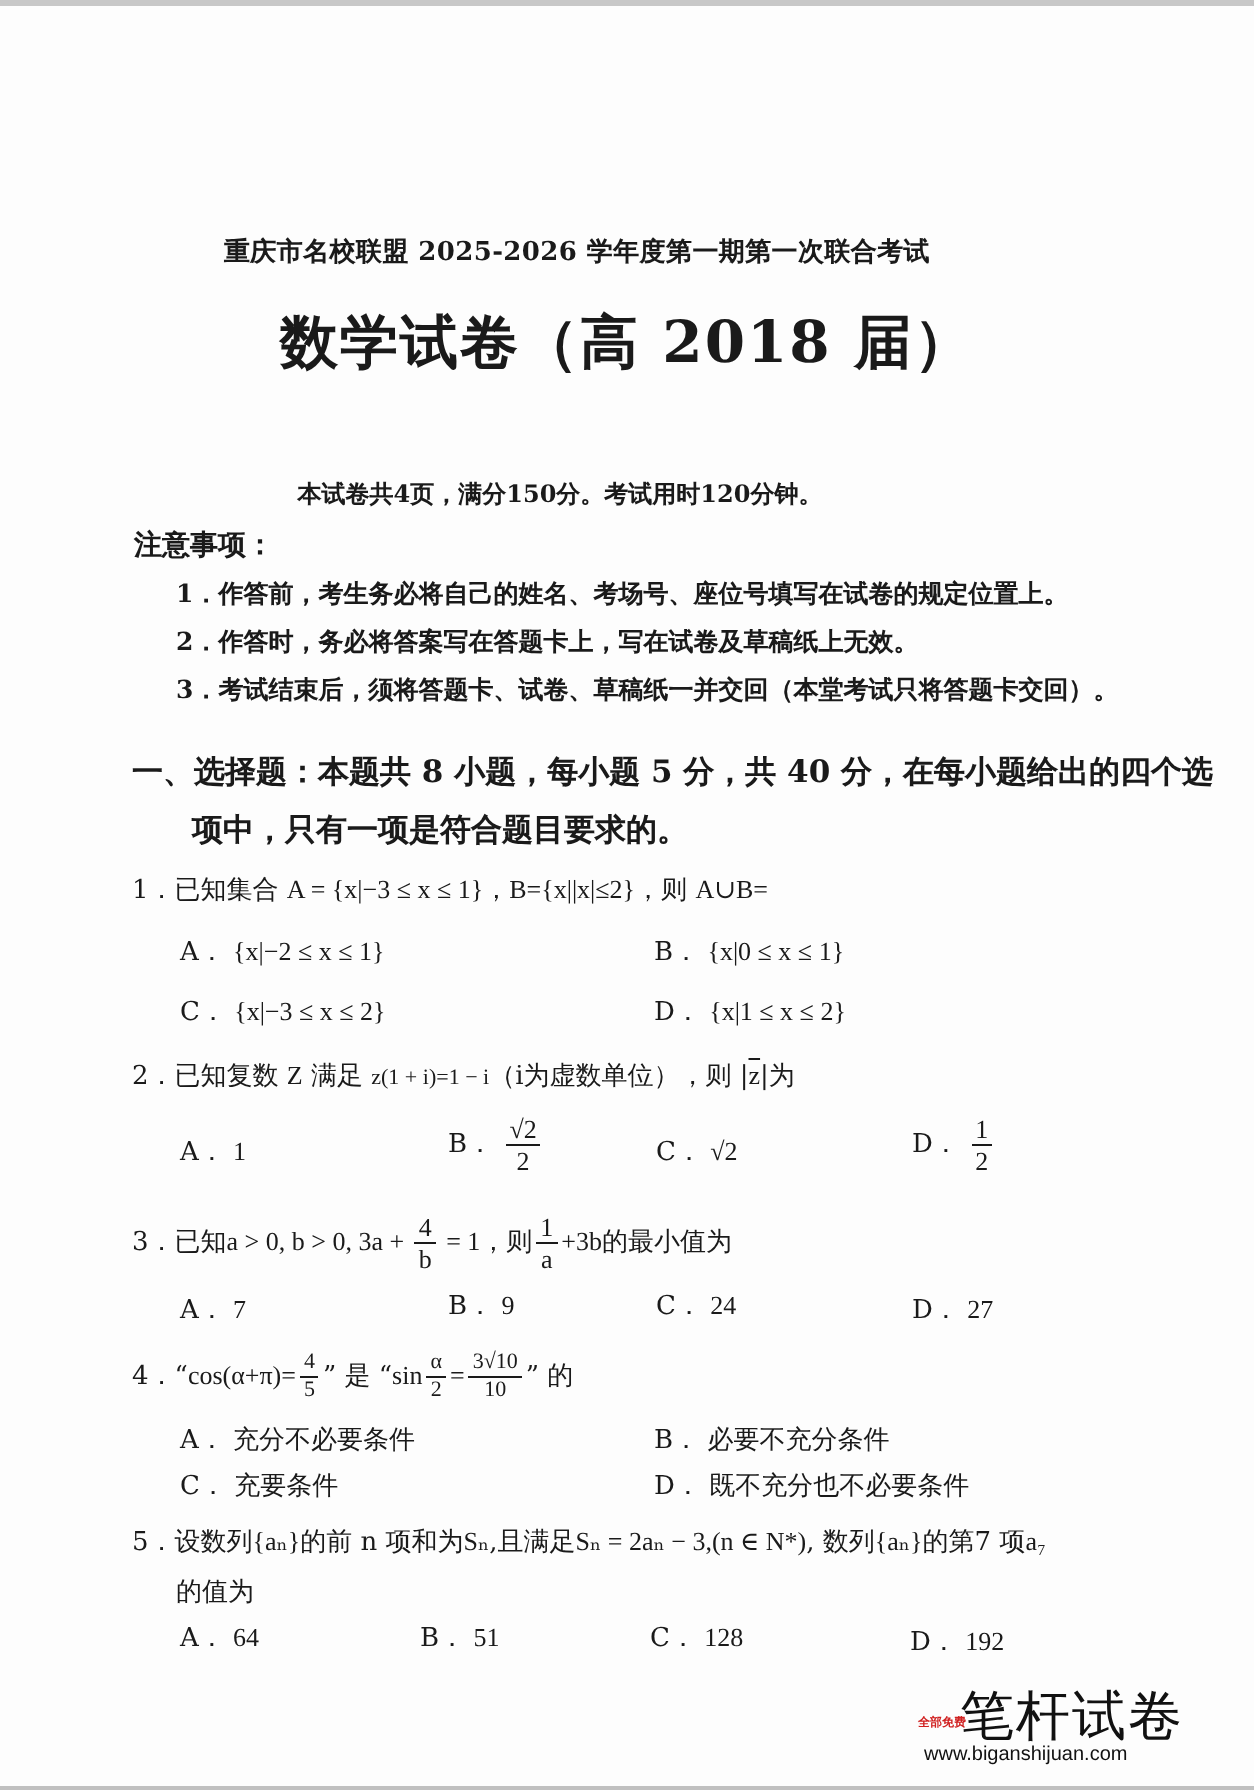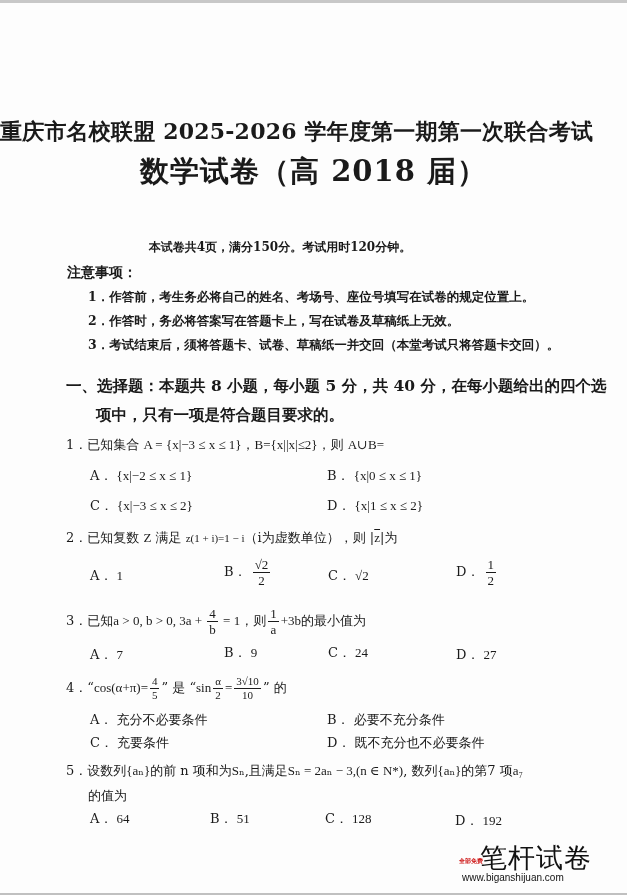--- a/index.html
+++ b/index.html
@@ -8,21 +8,21 @@
     background: #fdfdfd;
     font-family: "DejaVu Serif", "Liberation Serif", serif;
     color: #1a1a1a;
   }
   .top-rule { position: absolute; left: 0; top: 0; width: 627px; height: 3px; background: #c8c8c8; }
   .bottom-rule { position: absolute; left: 0; bottom: 0; width: 627px; height: 2px; background: #c0c0c0; }
   .page { position: absolute; left: 0; top: 0; width: 627px; height: 895px; }
   .abs { position: absolute; white-space: nowrap; }
   .header-line {
     left: 0; width: 577px; top: 117px; text-align: center;
-    font-size: 22px; font-weight: bold; letter-spacing: 0.2px;
+    font-size: 13px; font-weight: bold; letter-spacing: 0.2px;
   }
   .title {
     left: 0; width: 627px; top: 152px; text-align: center;
     font-size: 29px; font-weight: bold; letter-spacing: 1px;
   }
   .meta { left: 0; width: 560px; top: 239px; text-align: center; font-size: 12px; font-weight: bold; }
   .notice-head { left: 67px; top: 264px; font-size: 14px; font-weight: bold; }
   .note { left: 88px; font-size: 12.5px; font-weight: bold; }
   .section { left: 66px; font-size: 15.5px; font-weight: bold; }
   .q { left: 66px; font-size: 13px; }

